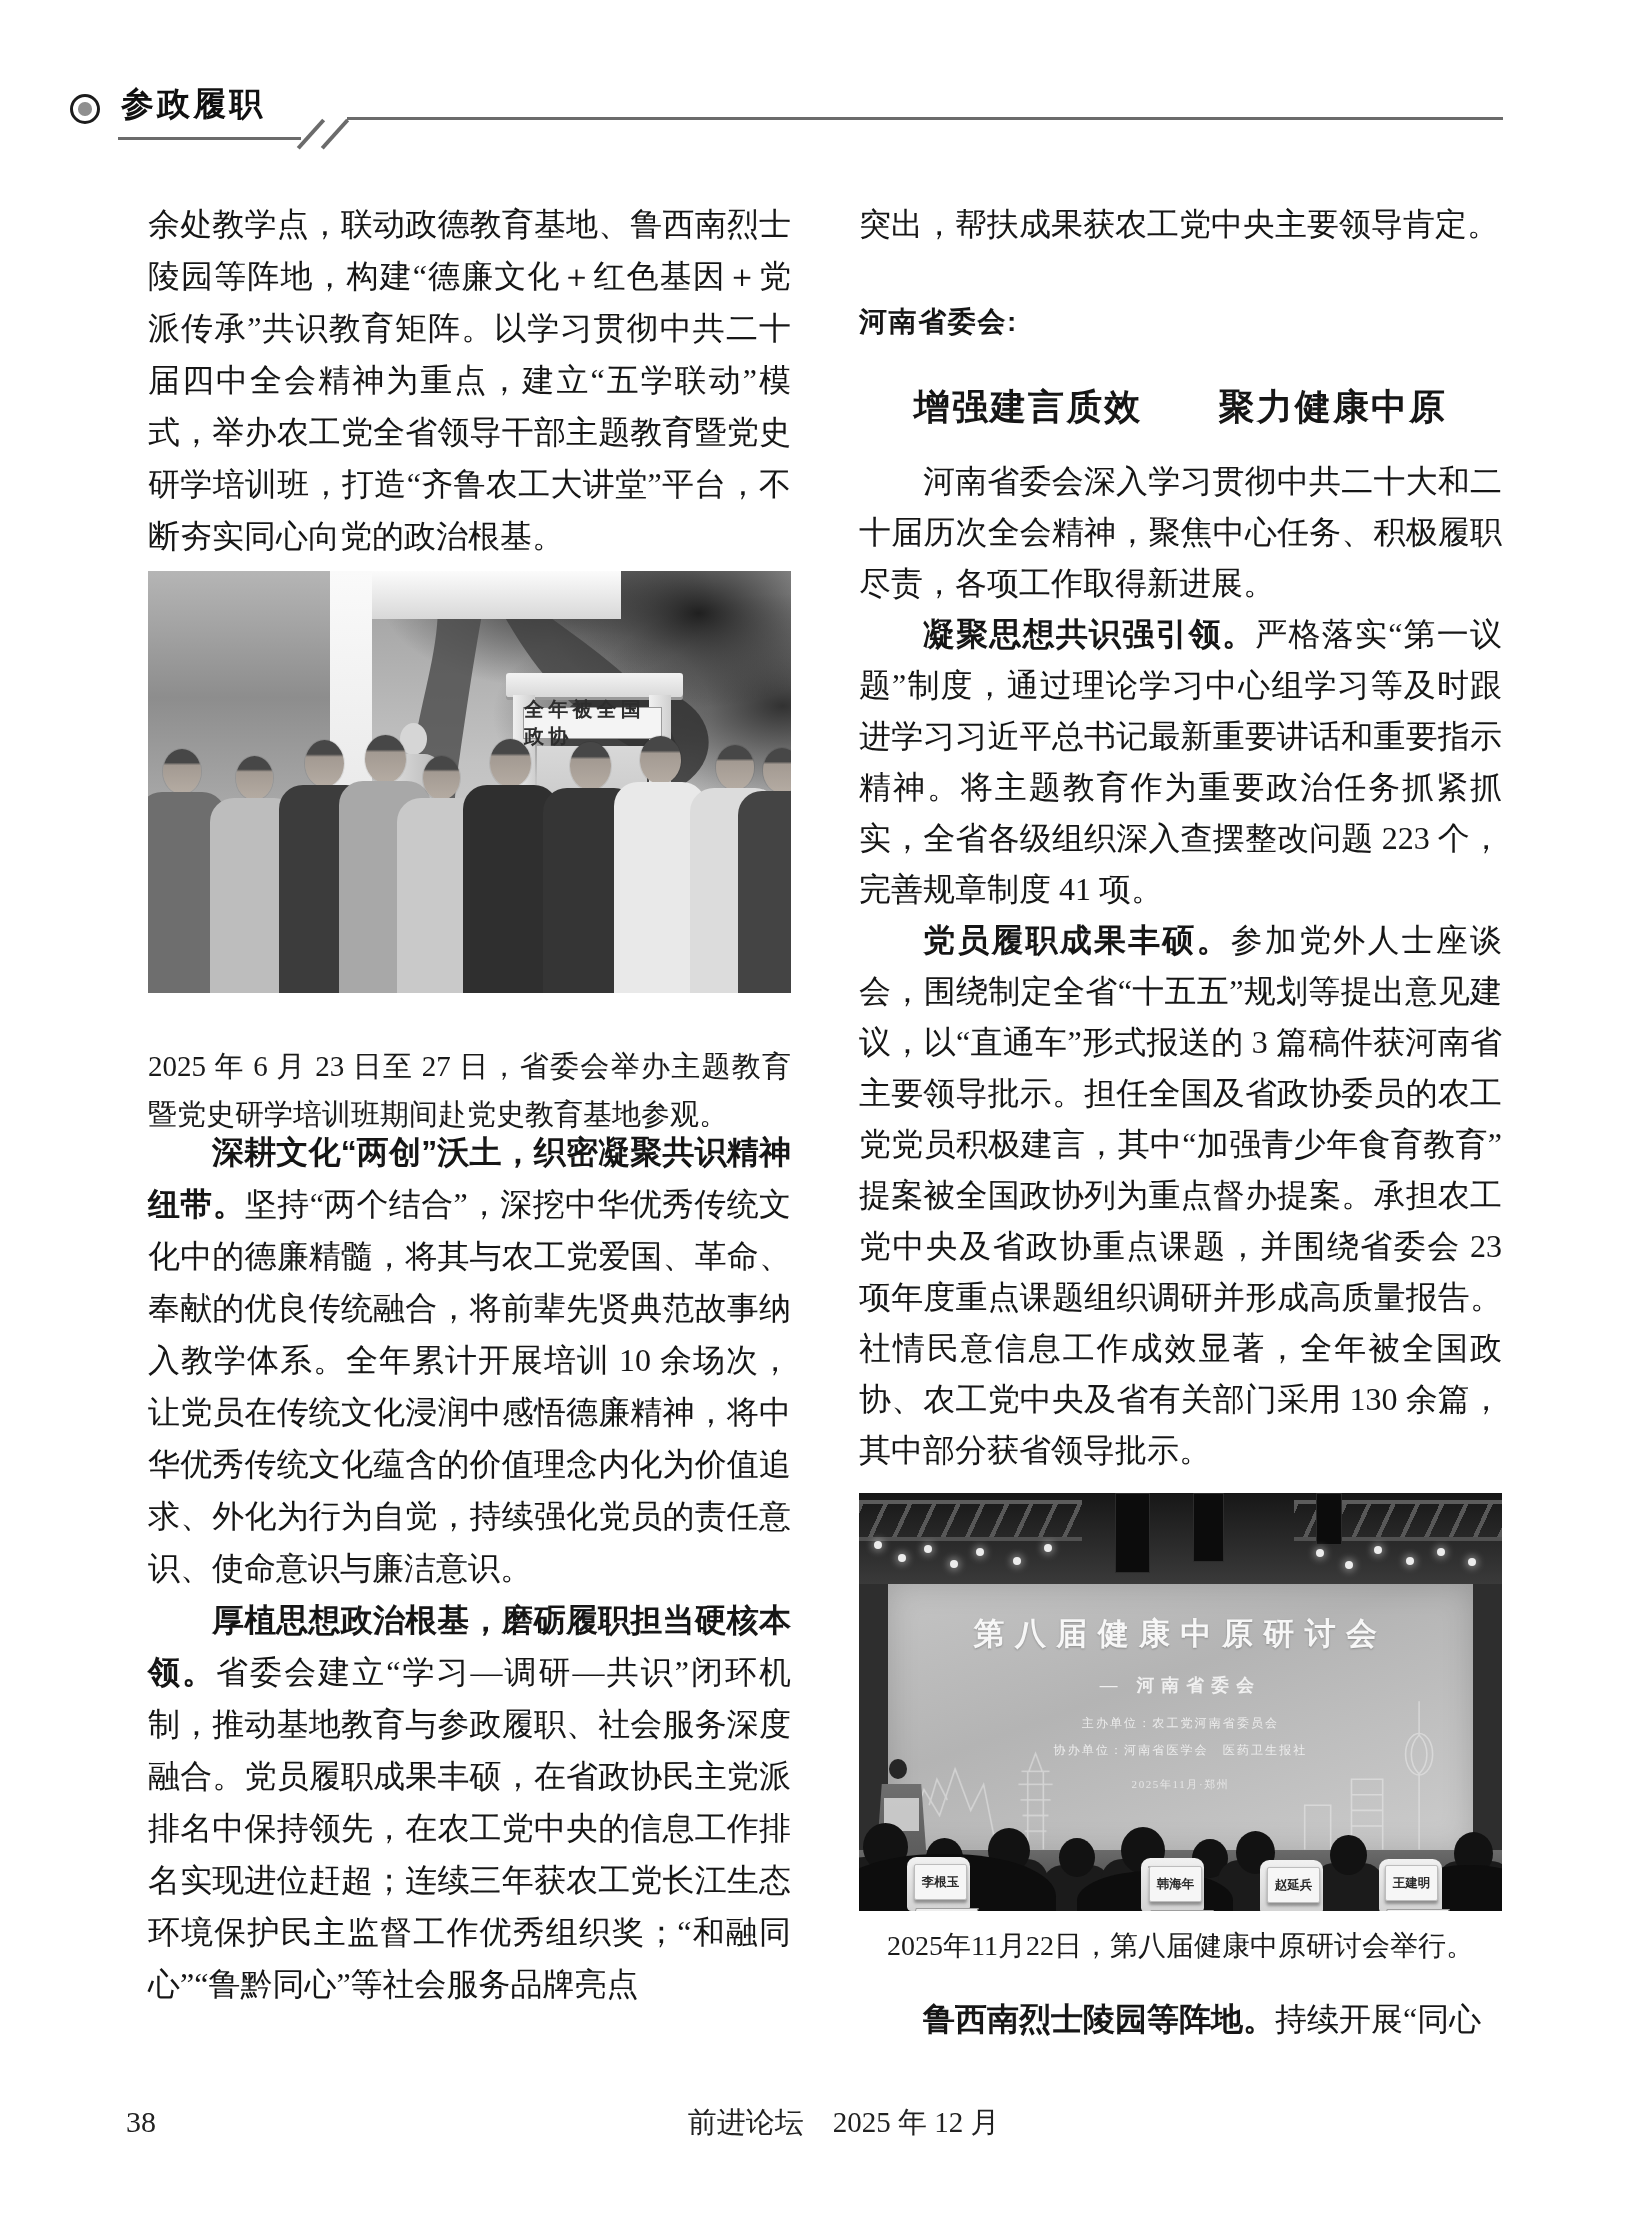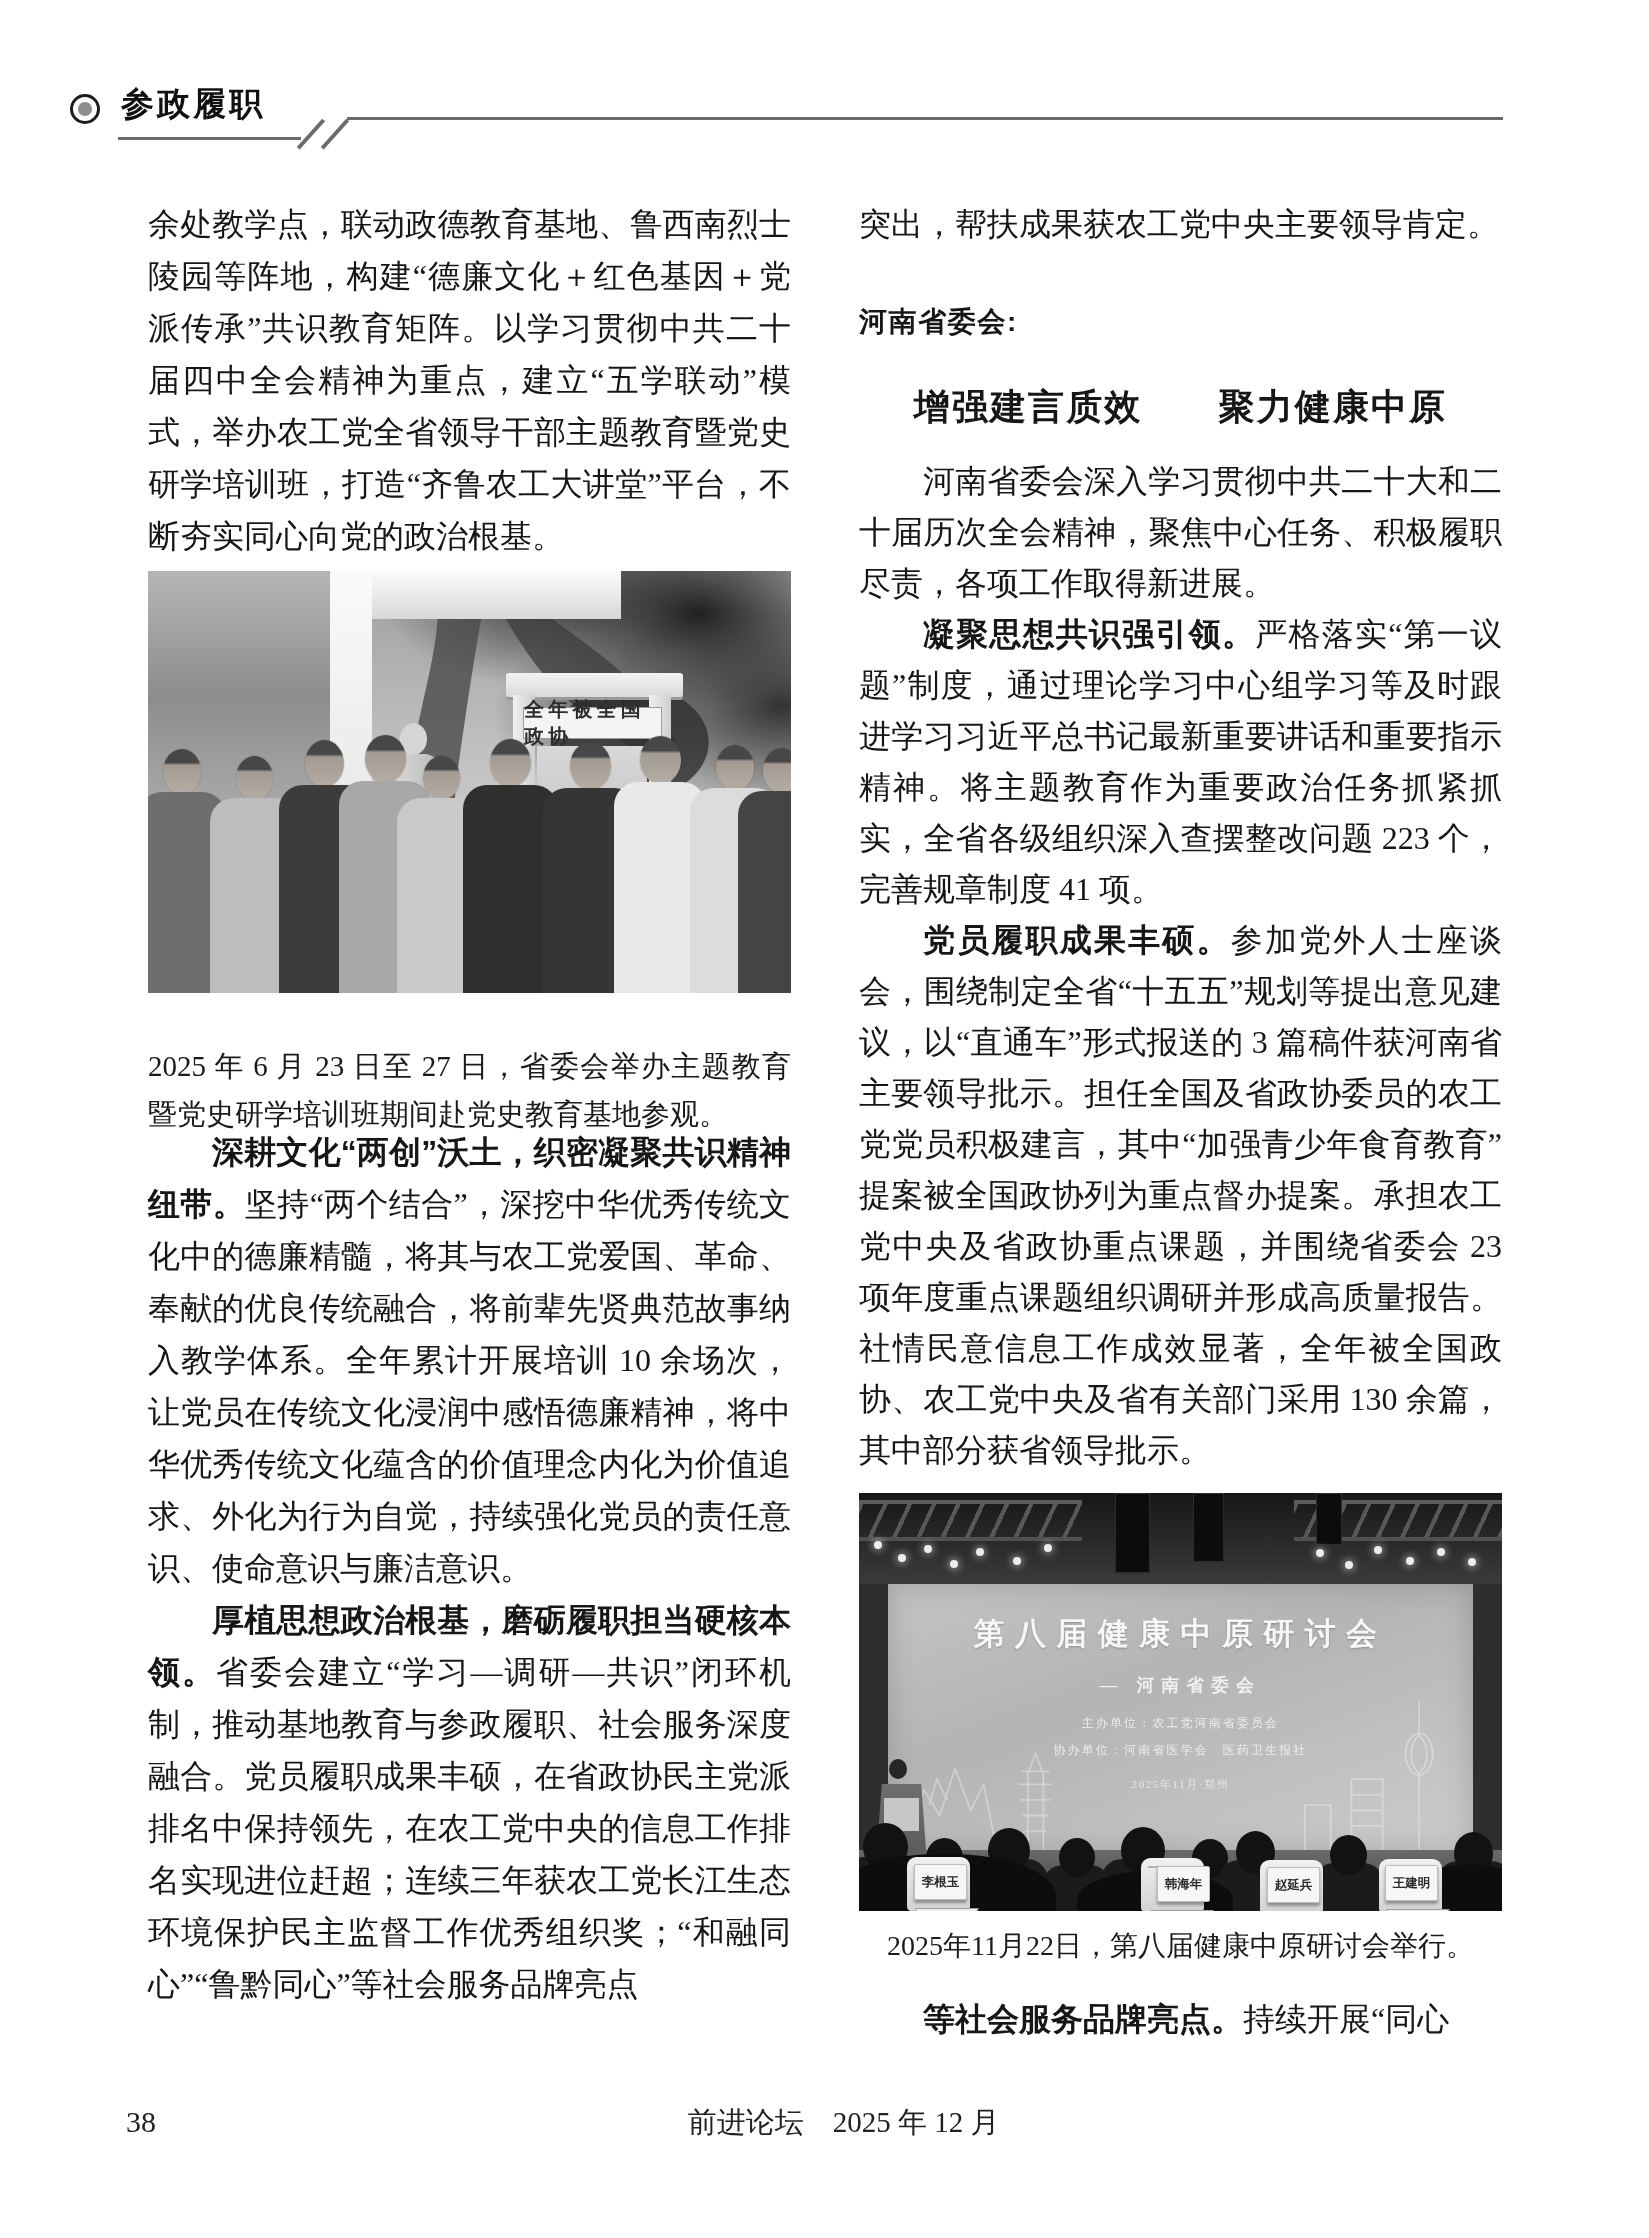--- a/index.html
+++ b/index.html
@@ -260,31 +260,31 @@
         <div class="aud-head" style="left: 595px; top: 339px; width: 39px; height: 43px;"></div>
         <div class="fg-blob" style="left: -26px; top: 361px; width: 223px; height: 88px;"></div>
         <div class="fg-blob" style="left: 218px; top: 378px; width: 156px; height: 62px;"></div>
         <div class="fg-blob" style="left: 543px; top: 372px; width: 135px; height: 68px;"></div>
         <div class="chair" style="left: 48px; top: 364px;"></div>
         <div class="chair" style="left: 282px; top: 365px;"></div>
         <div class="chair" style="left: 401px; top: 367px;"></div>
         <div class="chair" style="left: 520px; top: 366px;"></div>
         <div class="namecard" style="left: 55px; top: 371px;">李根玉</div>
         <div class="binder" style="left: 52px; top: 415px;"></div>
-        <div class="namecard" style="left: 298px; top: 373px; text-align: right;">韩海年</div>
+        <div class="namecard" style="left: 290px; top: 373px; text-align: right;">韩海年</div>
         <div class="binder" style="left: 287px; top: 417px;"></div>
         <div class="namecard" style="left: 408px; top: 374px;">赵延兵</div>
         <div class="namecard" style="left: 526px; top: 372px;">王建明</div>
         <div class="binder" style="left: 523px; top: 416px;"></div>
       </div>
   </div>
 
   <div class="abs caption center" style="left:859px;top:1929px;width:643px;">2025年11月22日，第八届健康中原研讨会举行。</div>
 
   <div class="abs bodytext rflow" style="left:859px;top:1994px;width:643px;">
-    <p><strong class="lead">等社会服务品牌亮点。</strong><span>持续开展“同心</span></p>
+    <p><strong class="lead">鲁西南烈士陵园等阵地。</strong><span>持续开展“同心</span></p>
   </div>
 
   <div class="abs footer-txt" style="left:126px;top:2107px;font-size:30px;">38</div>
   <div class="abs footer-txt" style="left:0;top:2108px;width:1650px;text-align:center;transform:translateX(18.7px);">前进论坛　2025 年 12 月</div>
 
 </div>
 
 
 </body></html>

